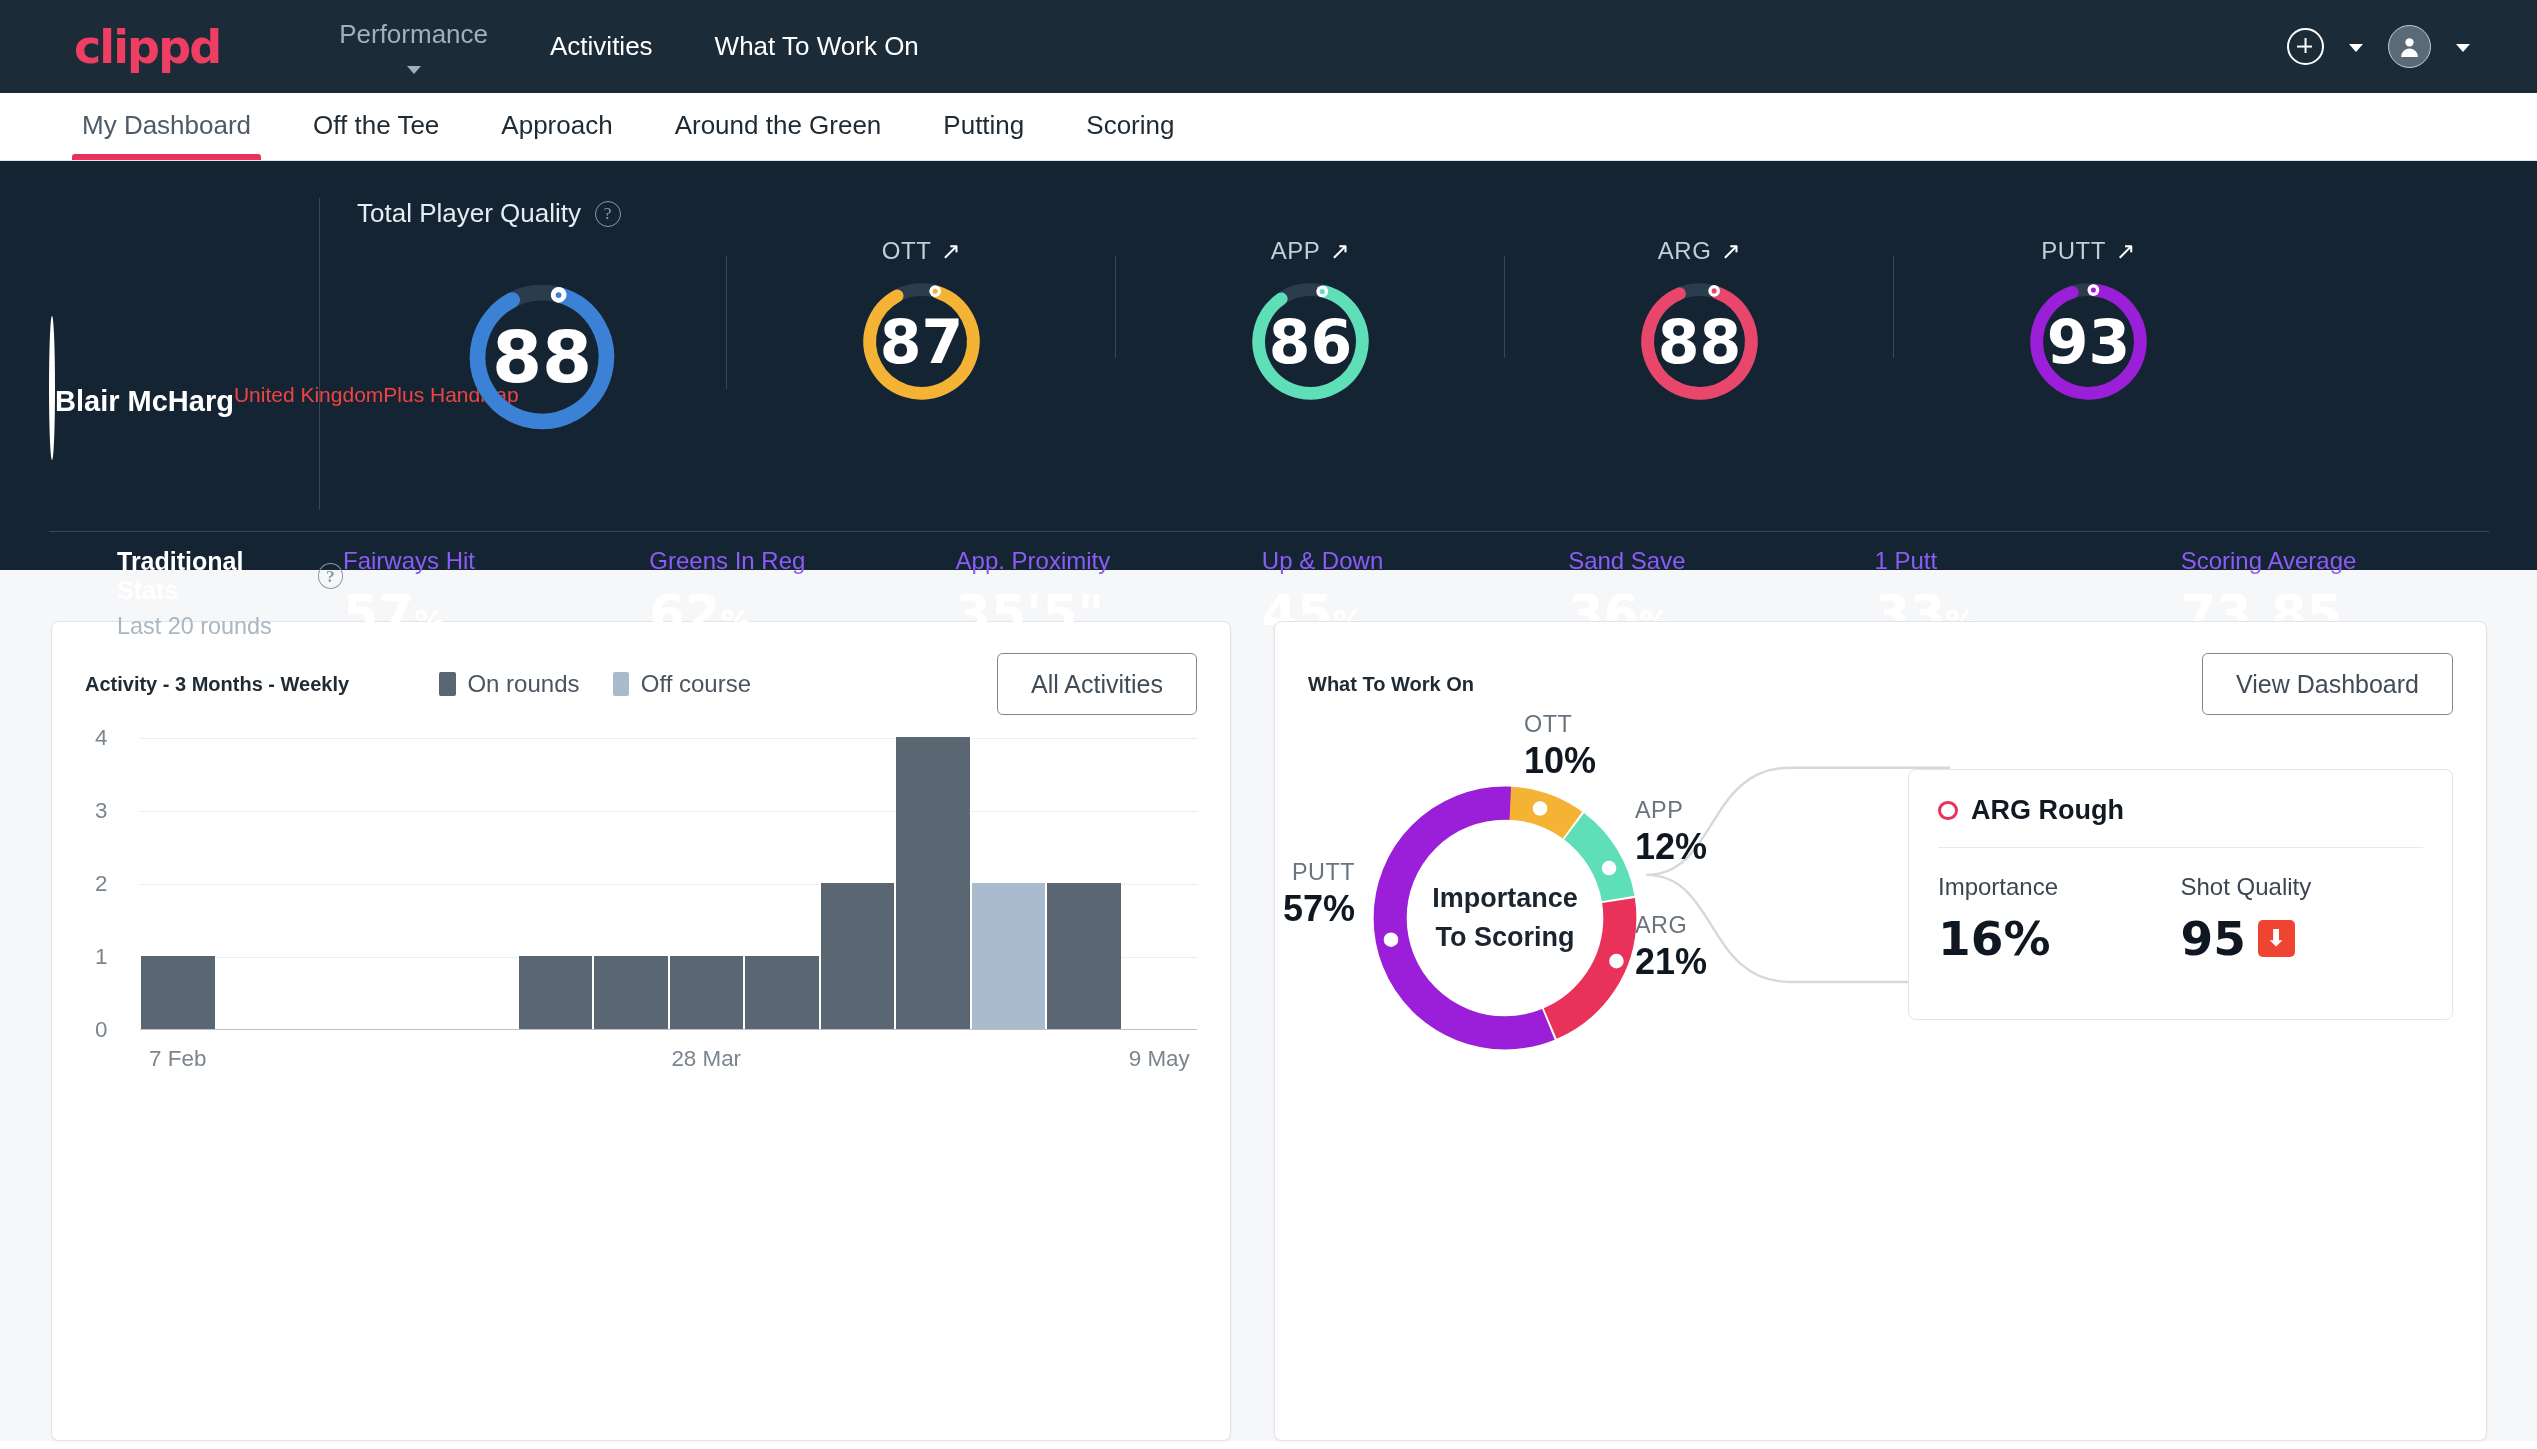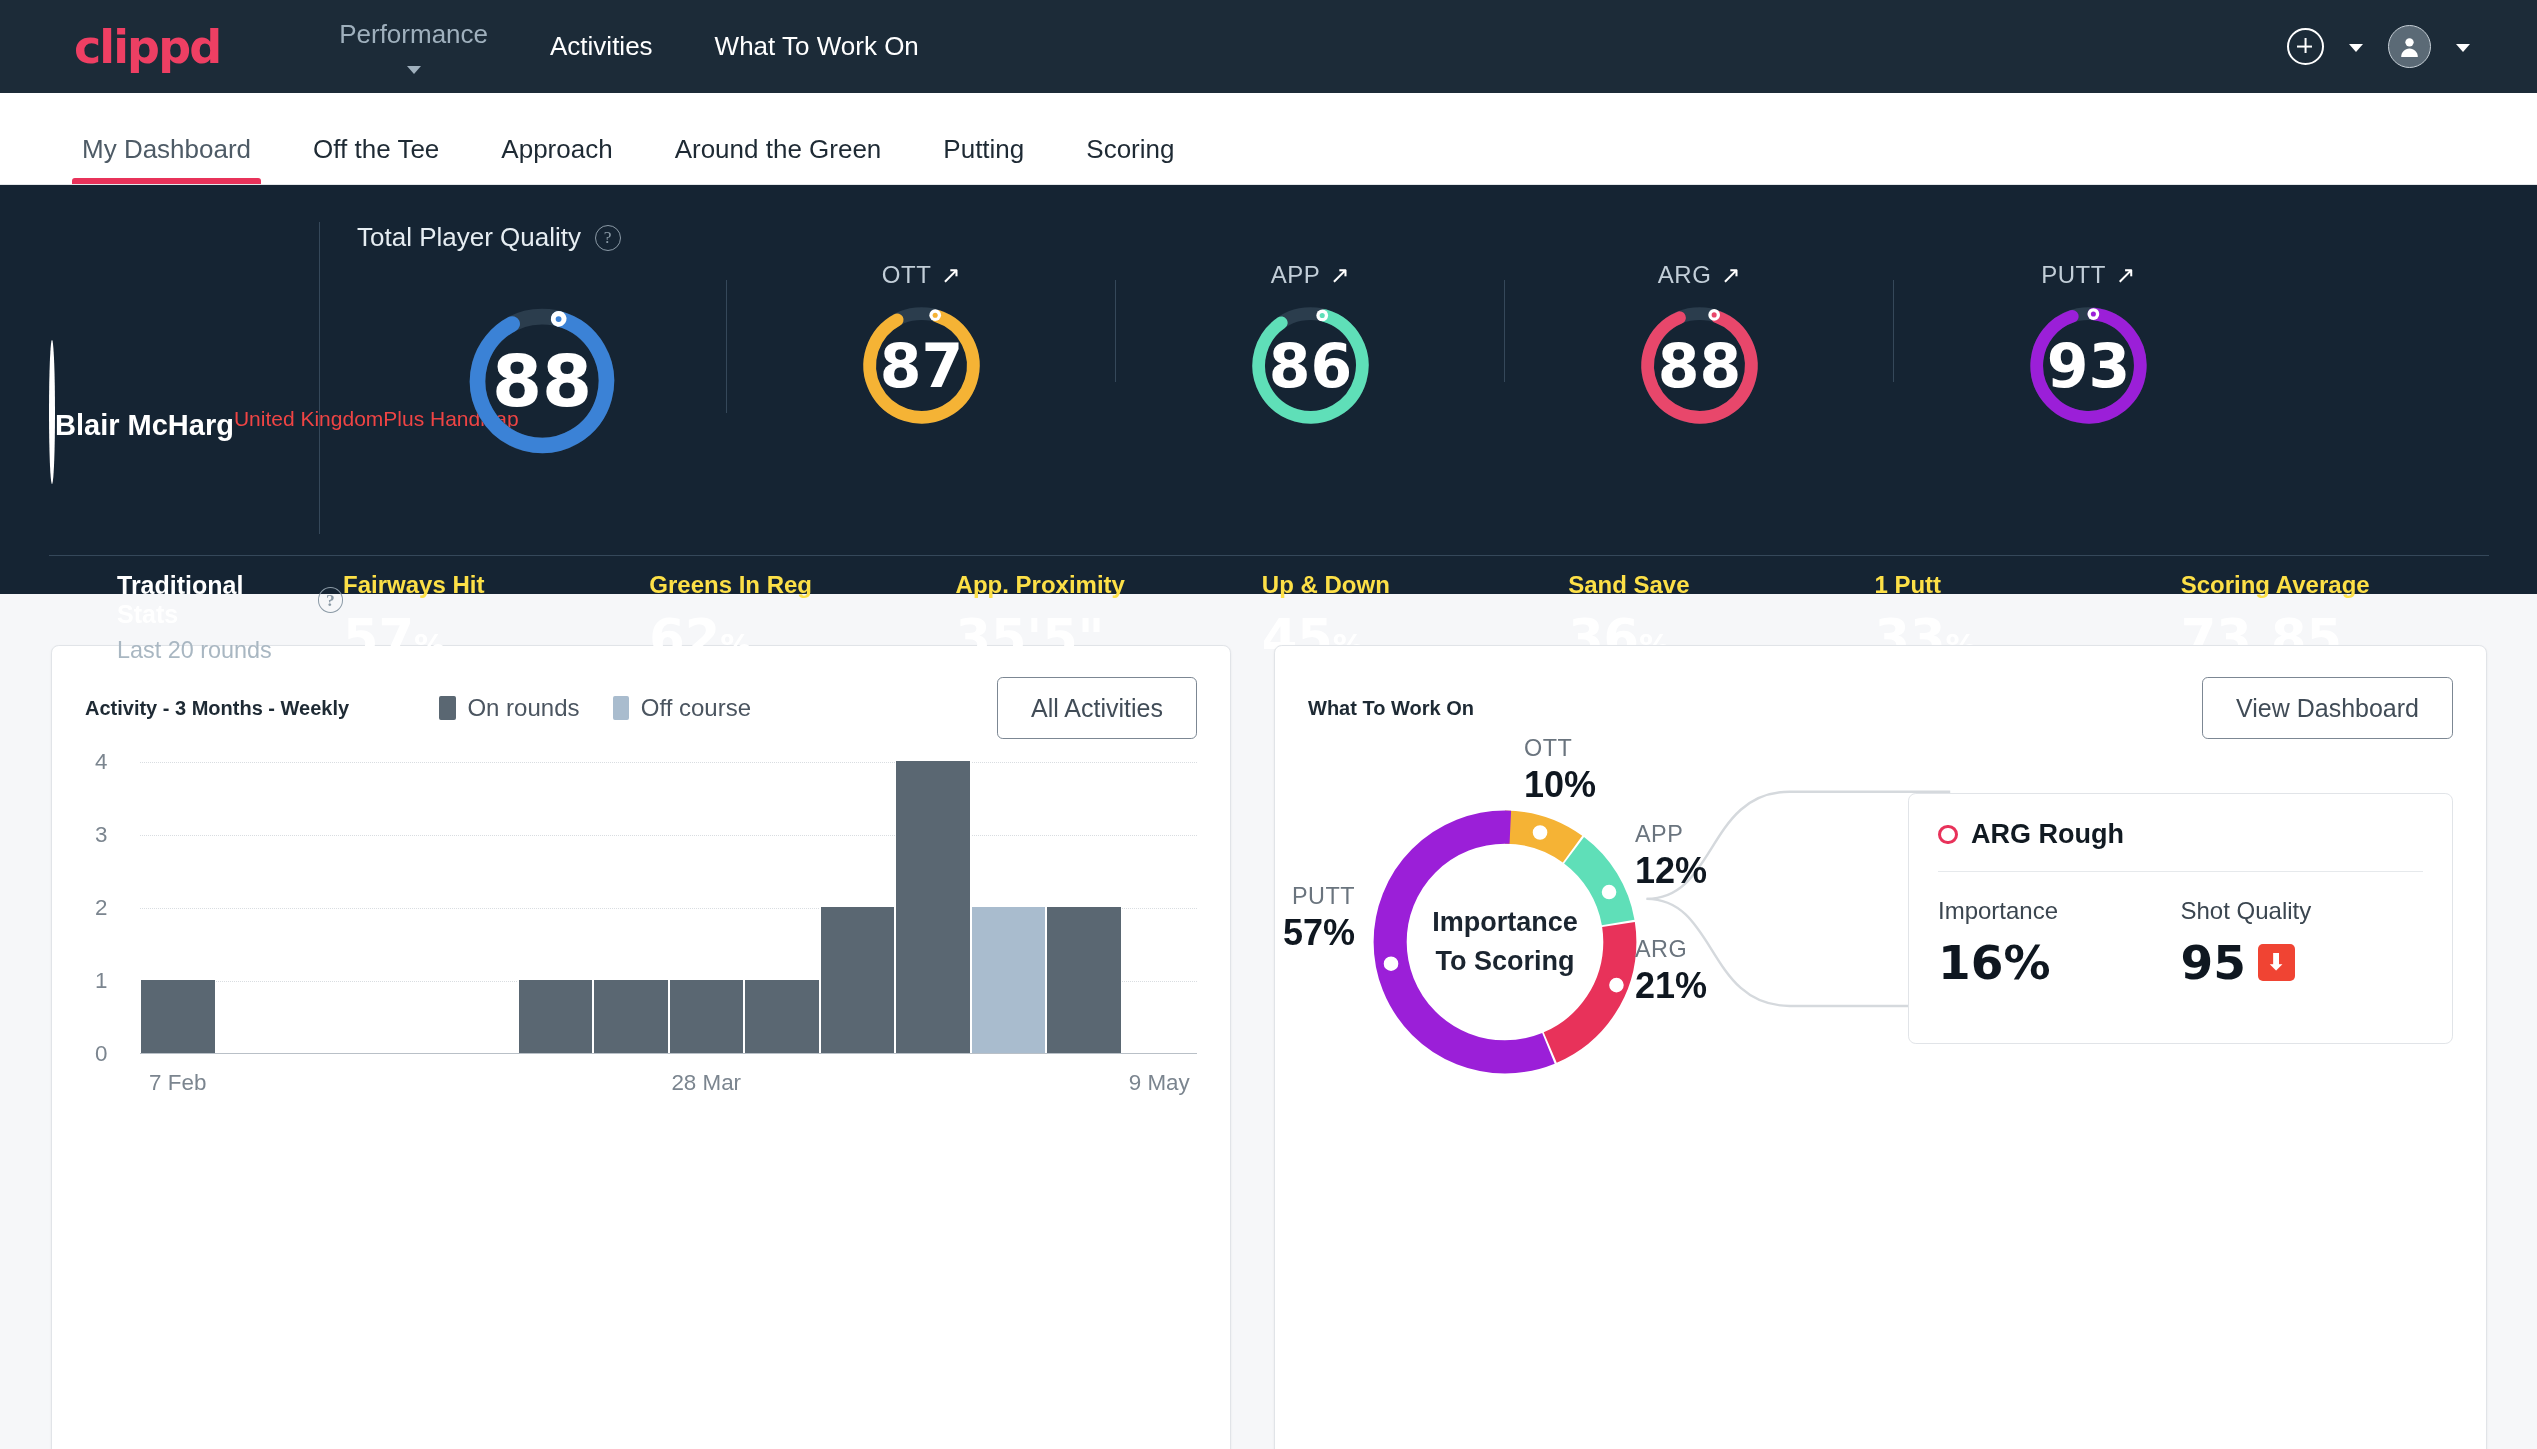--- a/index.html
+++ b/index.html
@@ -63,21 +63,21 @@
   .icon-circle-plus::after  { top: 50%; left: 7.8px; height: 2.9px; width: 15.6px; transform: translateY(-50%); }
   .chev-w { color: #ffffff; }
   .avatar-btn {
     width: 43px; height: 43px; border-radius: 50%;
     background: #5b6a76; border: 1.9px solid #c7d0d7;
     display: flex; align-items: center; justify-content: center;
   }
 
   
   .tabbar {
-    height: 92px;
+    height: 68px;
     background: #ffffff;
     display: flex;
     align-items: flex-end;
     padding-left: 51px;
     border-bottom: 1px solid #e3e6e9;
   }
   .tab {
     font-size: 26px;
     color: #1e2a34;
     padding: 0 31px 19.5px 31px;
@@ -194,21 +194,21 @@
     width: 292px; padding-left: 66px;
   }
   .trad-title .t1 {
     color: #ffffff; font-size: 25px; font-weight: bold;
     display: flex; align-items: center; gap: 11.7px;
   }
   .trad-title .t2 { color: #a9b7c2; font-size: 23.4px; margin-top: 7.8px; }
   .stat {
     flex: 1; display: flex; flex-direction: column; align-items: flex-start;
   }
-  .stat-label { color: #fde047; font-size: 24px; font-weight: bold; }
+  .stat-label { color: #8b5cf6; font-size: 24px; }
   .stat-value {
     color: #ffffff; font-size: 51px; font-weight: bold; margin-top: 9.7px;
     font-family: "DejaVu Sans", sans-serif; white-space: nowrap;
   }
   .stat-value .unit { font-size: 31px; }
 
   
   .body-area {
     background: #f6f7f9;
     height: 871px;

